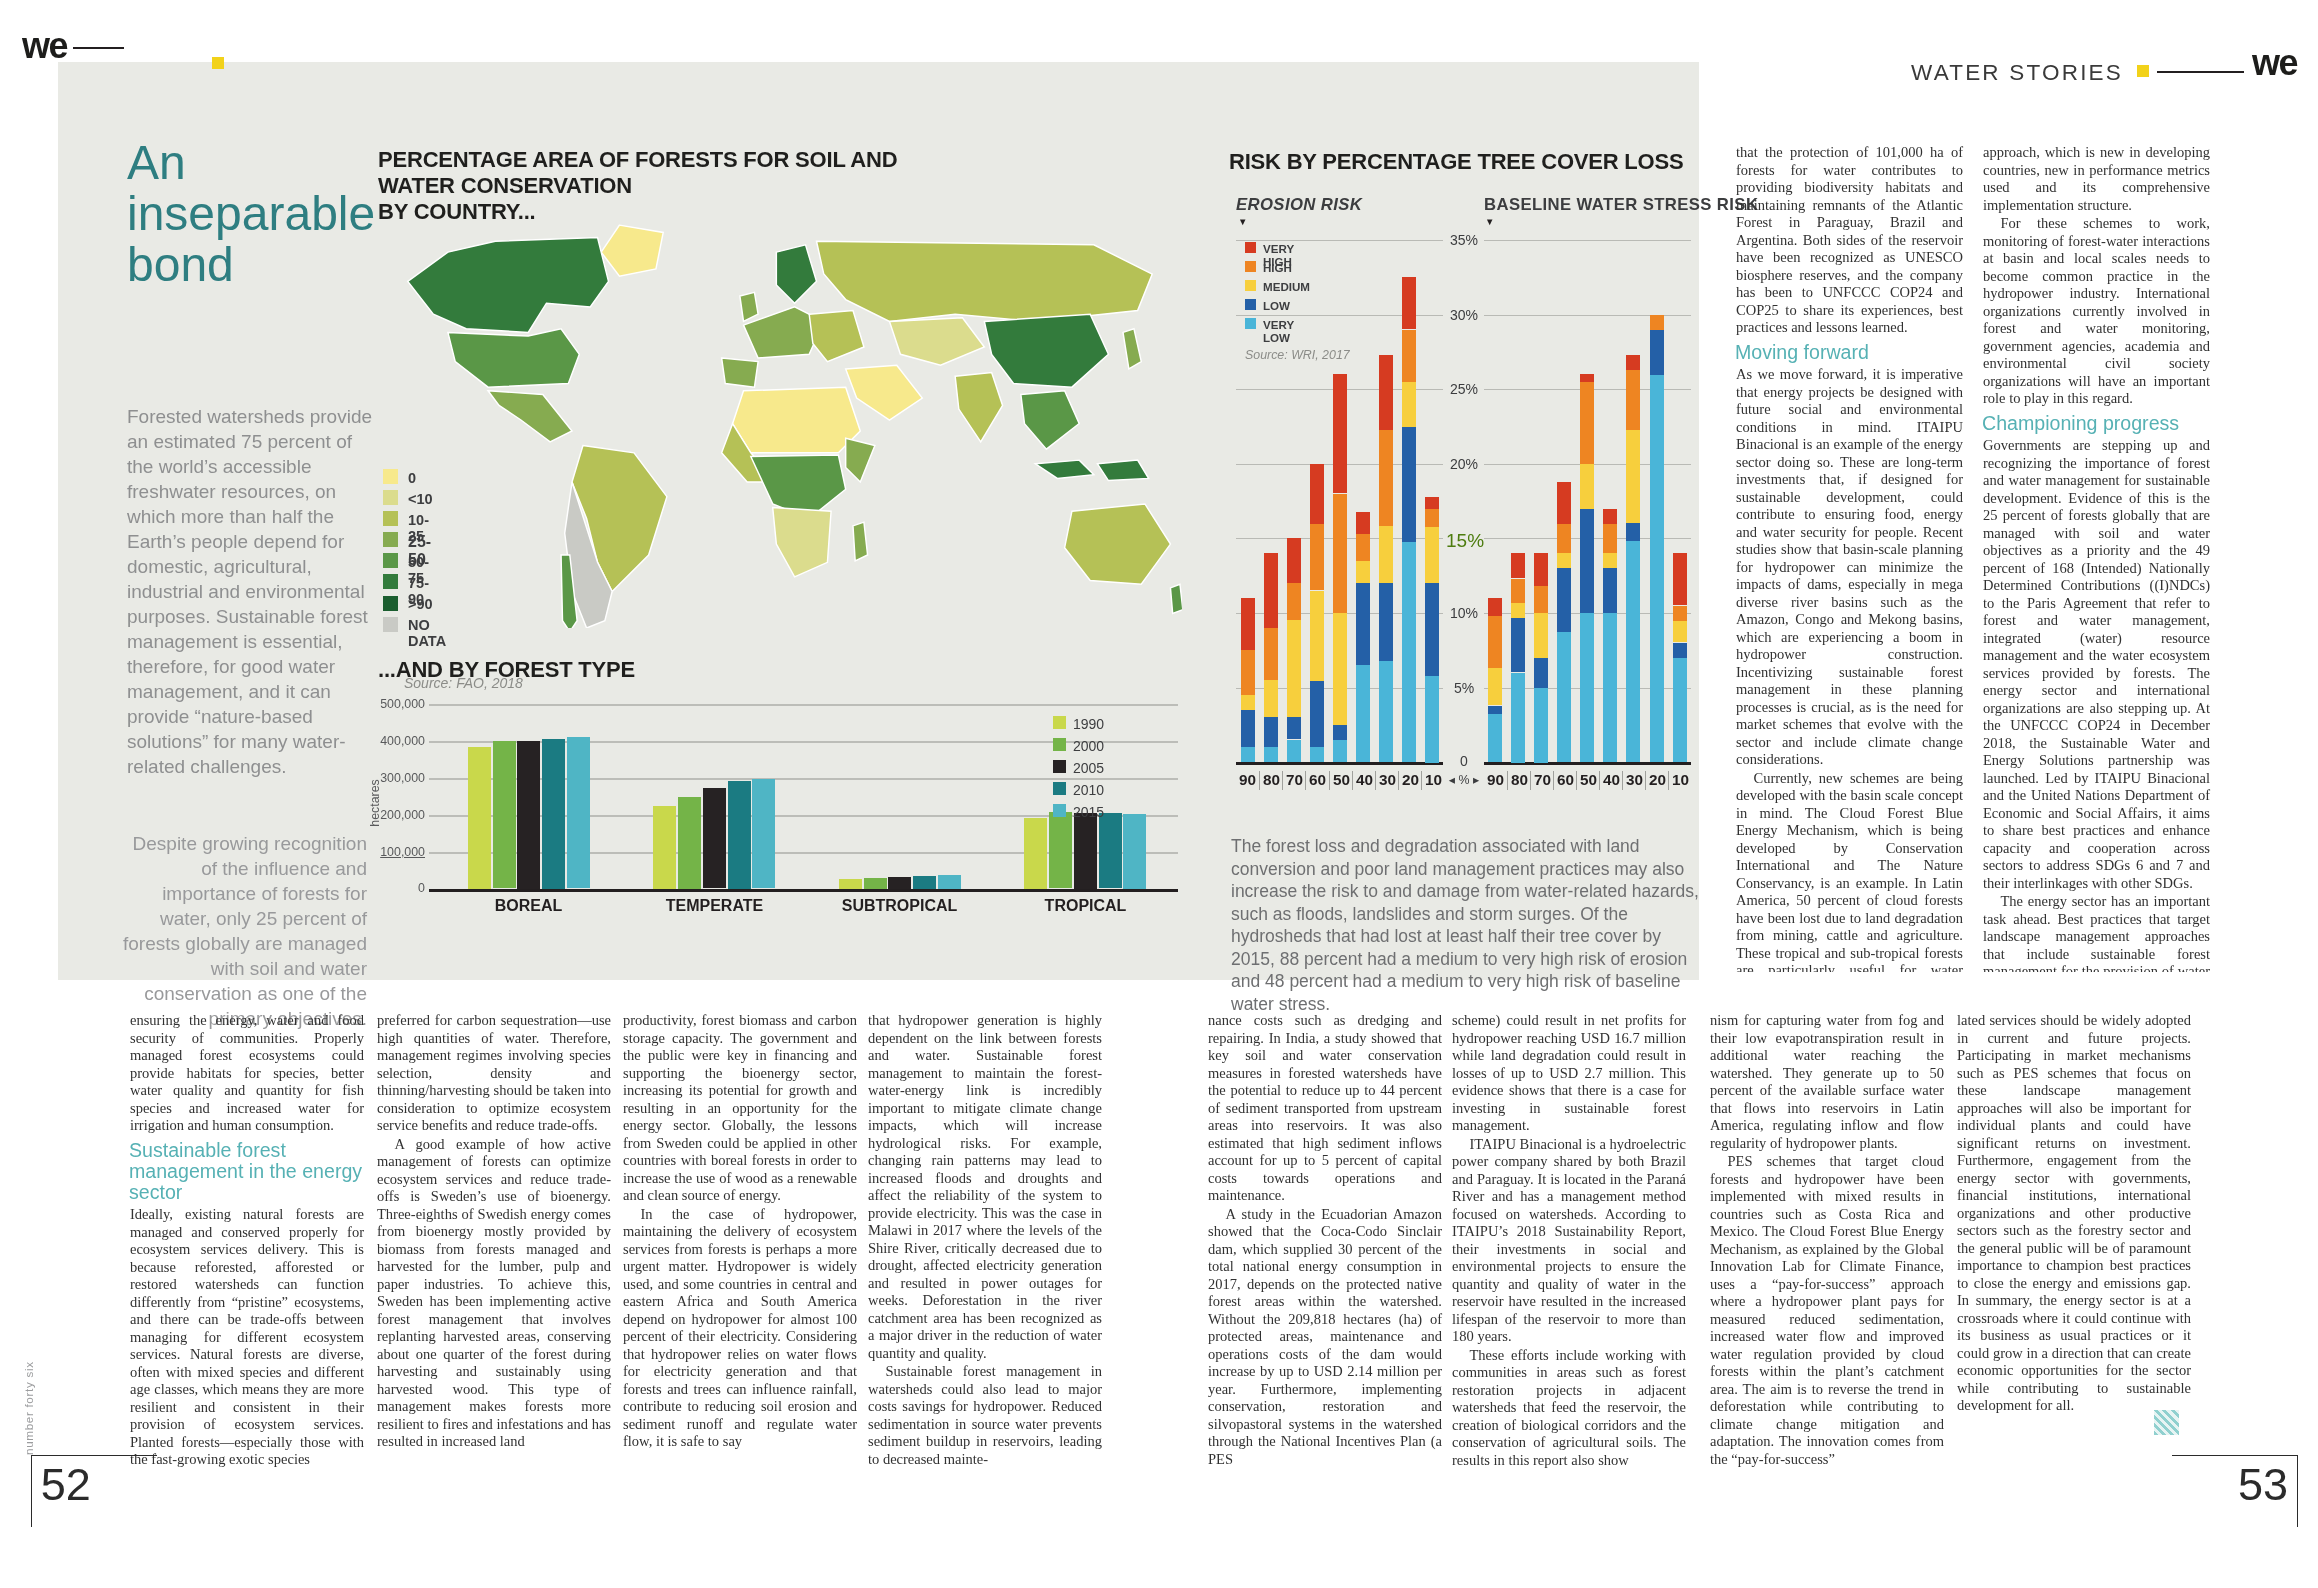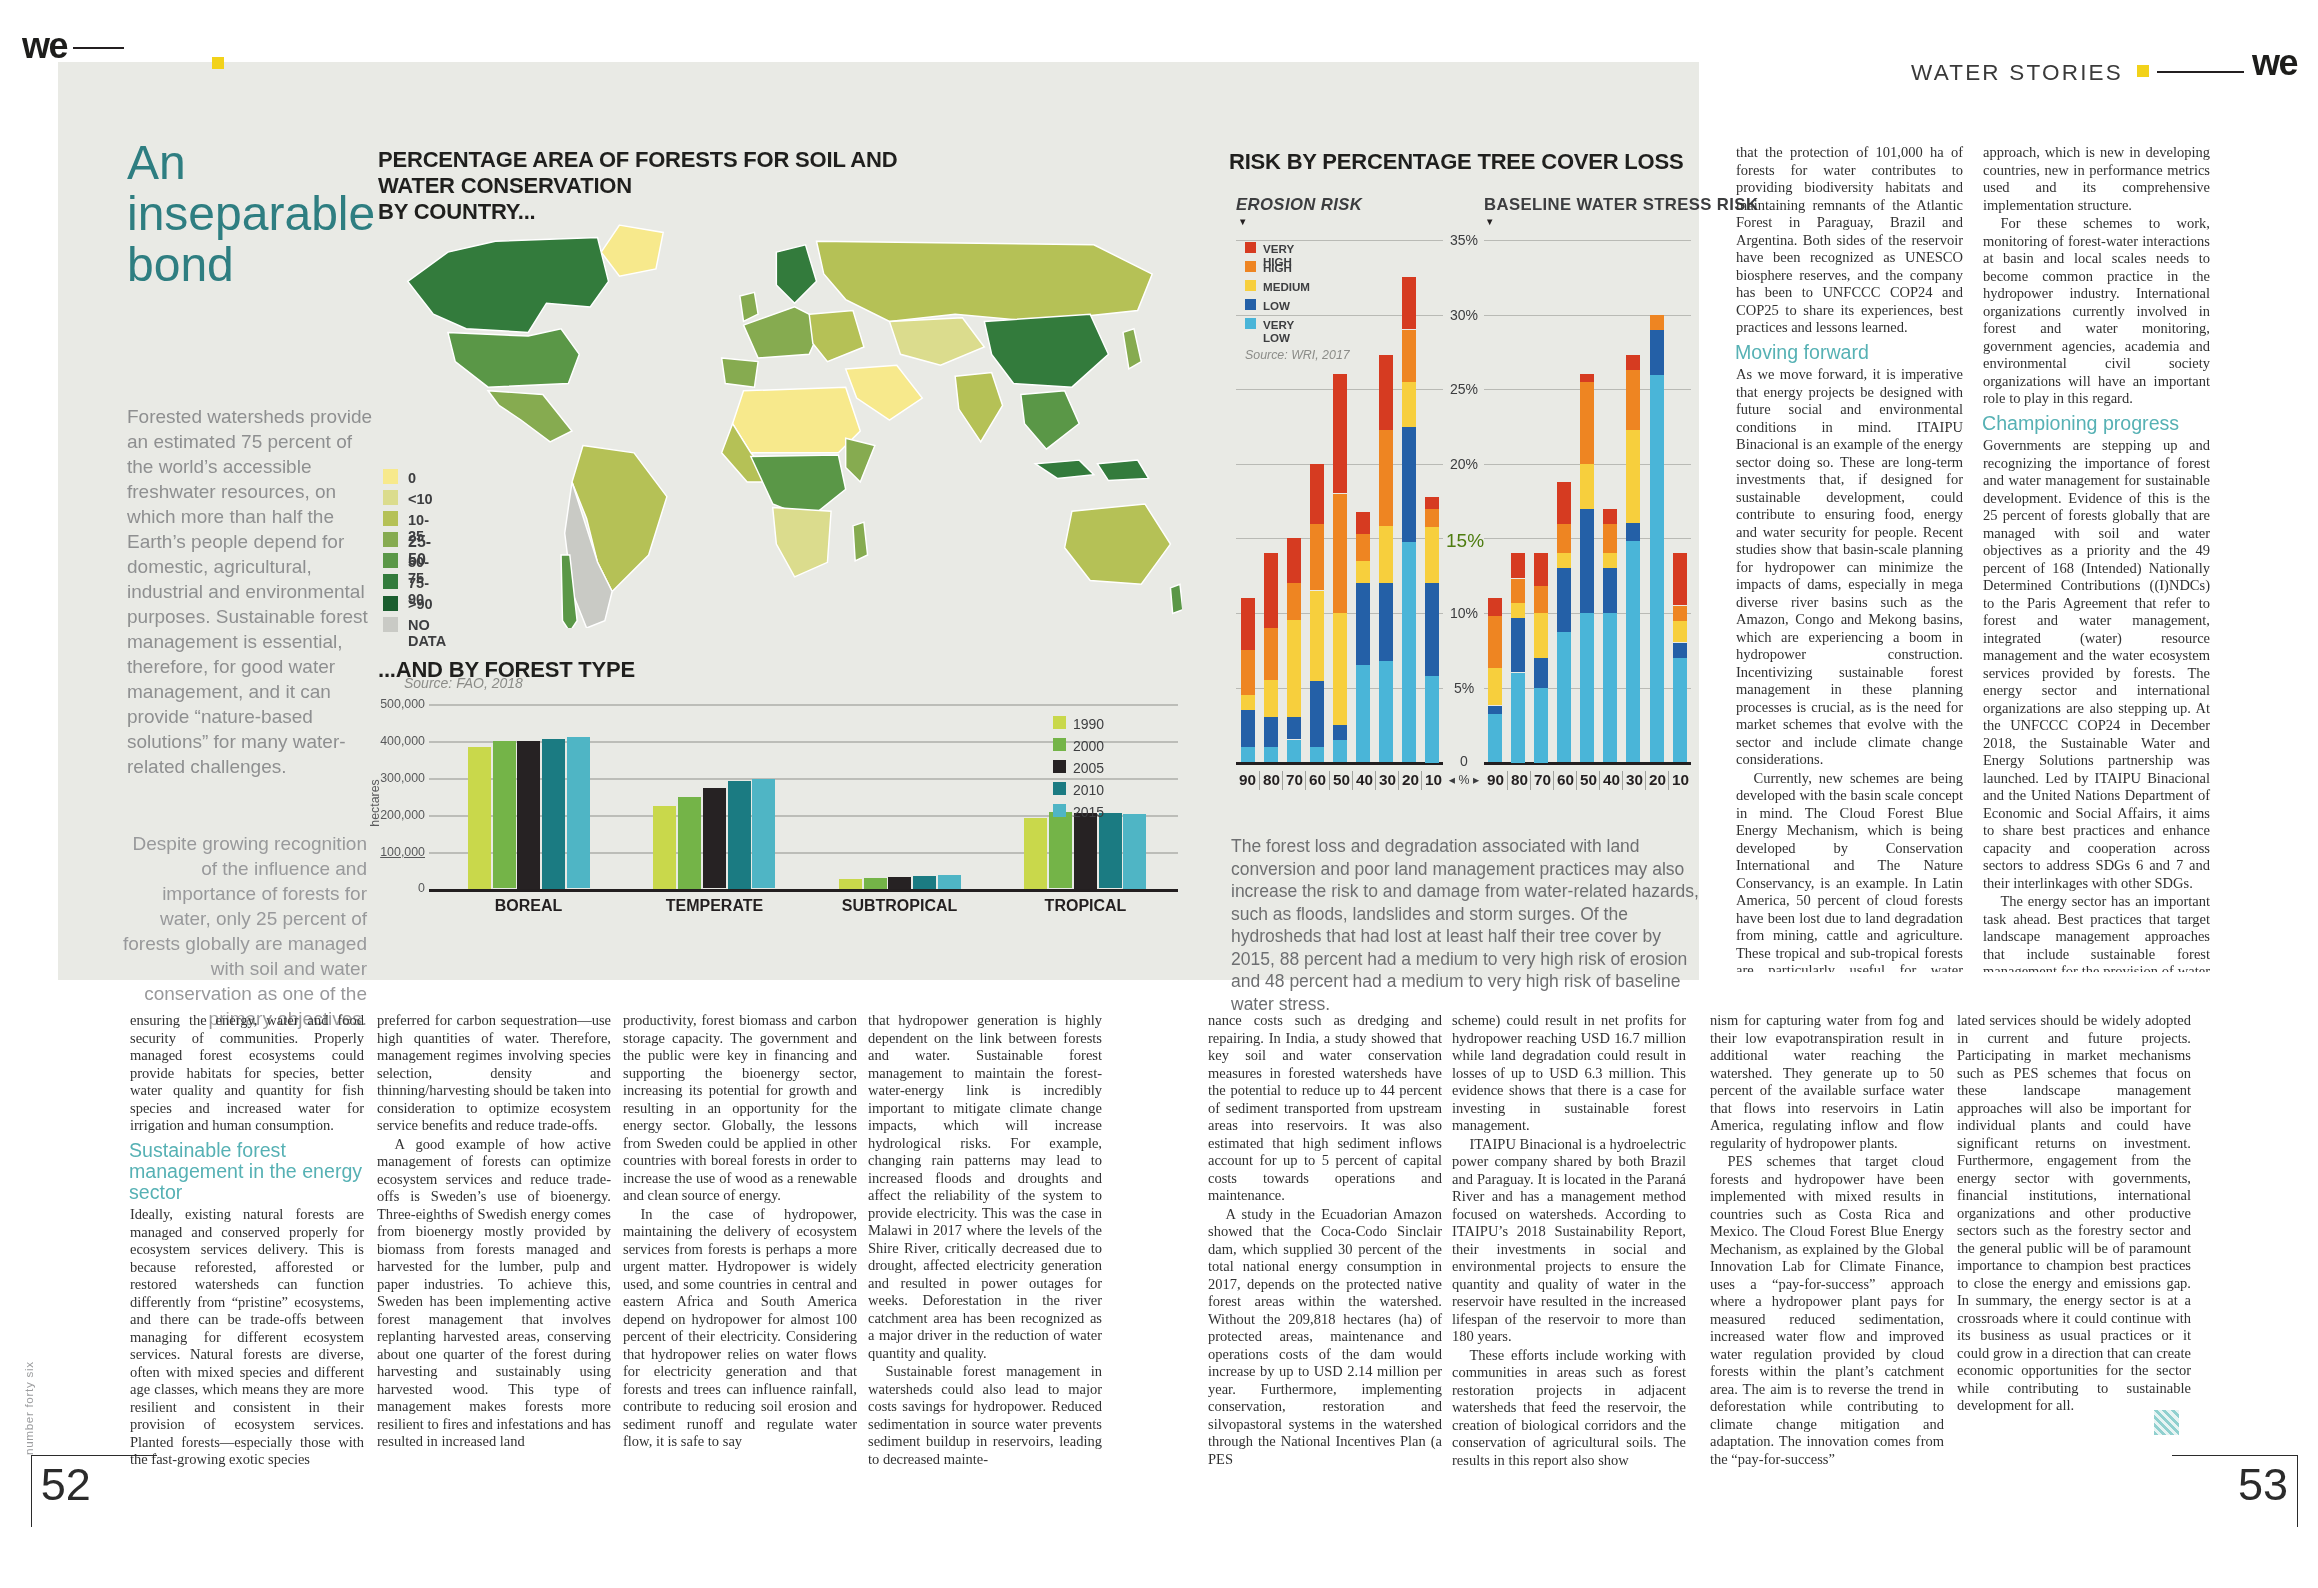--- a/index.html
+++ b/index.html
@@ -334,21 +334,21 @@
   <div class="col" style="left:867px;top:1011px;height:509px;">
     <p>that hydropower generation is highly dependent on the link between forests and water. Sustainable forest management to maintain the forest-water-energy link is incredibly important to mitigate climate change impacts, which will increase hydrological risks. For example, changing rain patterns may lead to increased floods and droughts and affect the reliability of the system to provide electricity. This was the case in Malawi in 2017 where the levels of the Shire River, critically decreased due to drought, affected electricity generation and resulted in power outages for weeks. Deforestation in the river catchment area has been recognized as a major driver in the reduction of water quantity and quality.</p>
     <p>Sustainable forest management in watersheds could also lead to major costs savings for hydropower. Reduced sedimentation in source water prevents sediment buildup in reservoirs, leading to decreased mainte-</p>
   </div>
 
   <div class="col" style="left:1207px;top:1011px;height:509px;">
     <p>nance costs such as dredging and repairing. In India, a study showed that key soil and water conservation measures in forested watersheds have the potential to reduce up to 44 percent of sediment transported from upstream areas into reservoirs. It was also estimated that high sediment inflows account for up to 5 percent of capital costs towards operations and maintenance.</p>
     <p>A study in the Ecuadorian Amazon showed that the Coca-Codo Sinclair dam, which supplied 30 percent of the total national energy consumption in 2017, depends on the protected native forest areas within the watershed. Without the 209,818 hectares (ha) of protected areas, maintenance and operations costs of the dam would increase by up to USD 2.14 million per year. Furthermore, implementing conservation, restoration and silvopastoral systems in the watershed through the National Incentives Plan (a PES</p>
   </div>
   <div class="col" style="left:1451px;top:1011px;height:509px;">
-    <p>scheme) could result in net profits for hydropower reaching USD 16.7 million while land degradation could result in losses of up to USD 6.3 million. This evidence shows that there is a case for investing in sustainable forest management.</p>
+    <p>scheme) could result in net profits for hydropower reaching USD 16.7 million while land degradation could result in losses of up to USD 2.7 million. This evidence shows that there is a case for investing in sustainable forest management.</p>
     <p>ITAIPU Binacional is a hydroelectric power company shared by both Brazil and Paraguay. It is located in the Paraná River and has a management method focused on watersheds. According to ITAIPU’s 2018 Sustainability Report, their investments in social and environmental projects to ensure the quantity and quality of water in the reservoir have resulted in the increased lifespan of the reservoir to more than 180 years.</p>
     <p>These efforts include working with communities in areas such as forest restoration projects in adjacent watersheds that feed the reservoir, the creation of biological corridors and the conservation of agricultural soils. The results in this report also show</p>
   </div>
   <div class="col" style="left:1709px;top:1011px;height:509px;">
     <p>nism for capturing water from fog and their low evapotranspiration result in additional water reaching the watershed. They generate up to 50 percent of the available surface water that flows into reservoirs in Latin America, regulating inflow and flow regularity of hydropower plants.</p>
     <p>PES schemes that target cloud forests and hydropower have been implemented with mixed results in countries such as Costa Rica and Mexico. The Cloud Forest Blue Energy Mechanism, as explained by the Global Innovation Lab for Climate Finance, uses a “pay-for-success” approach where a hydropower plant pays for measured reduced sedimentation, increased water flow and improved water regulation provided by cloud forests within the plant’s catchment area. The aim is to reverse the trend in deforestation while contributing to climate change mitigation and adaptation. The innovation comes from the “pay-for-success”</p>
   </div>
   <div class="col" style="left:1956px;top:1011px;height:509px;">
     <p>lated services should be widely adopted in current and future projects. Participating in market mechanisms such as PES schemes that focus on these landscape management approaches will also be important for individual plants and could have significant returns on investment. Furthermore, engagement from the energy sector with governments, financial institutions, international organizations and other productive sectors such as the forestry sector and the general public will be of paramount importance to champion best practices to close the energy and emissions gap. In summary, the energy sector is at a crossroads where it could continue with its business as usual practices or it could grow in a direction that can create economic opportunities for the sector while contributing to sustainable development for all.</p>
   </div>

